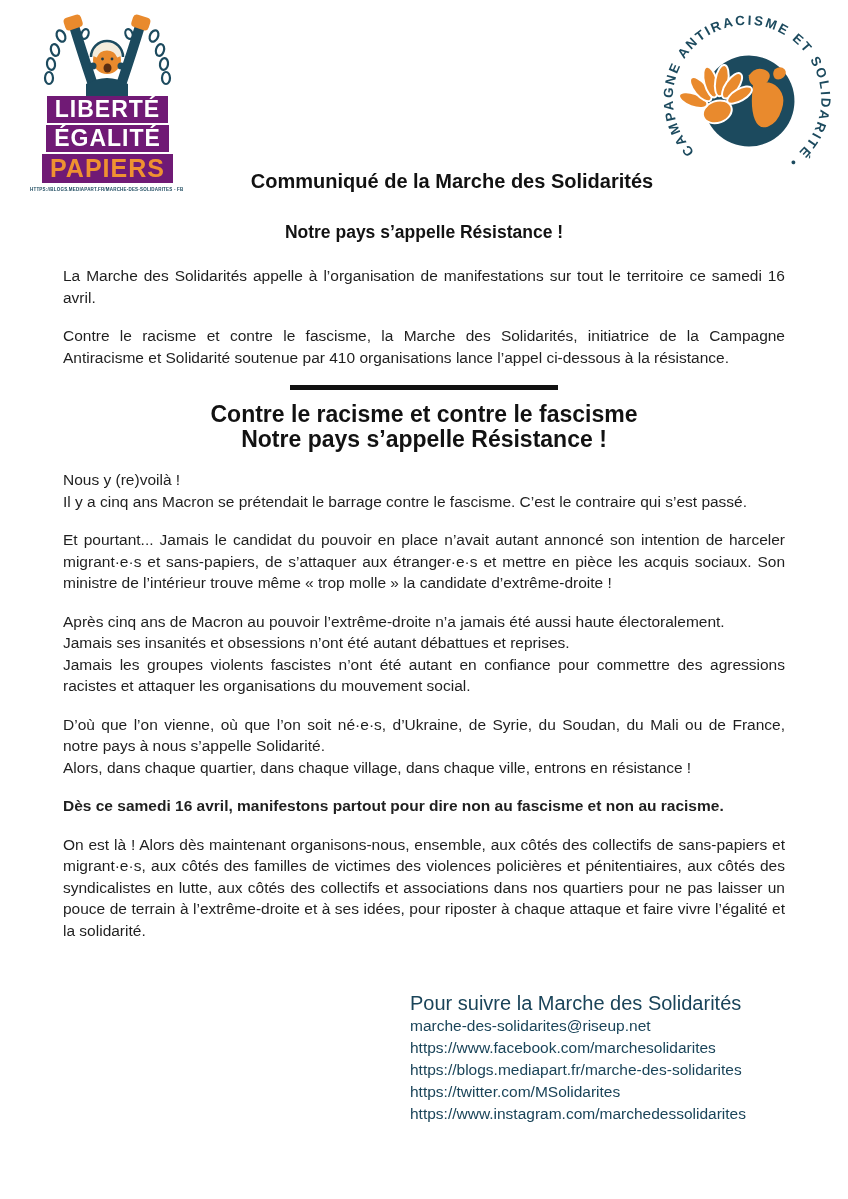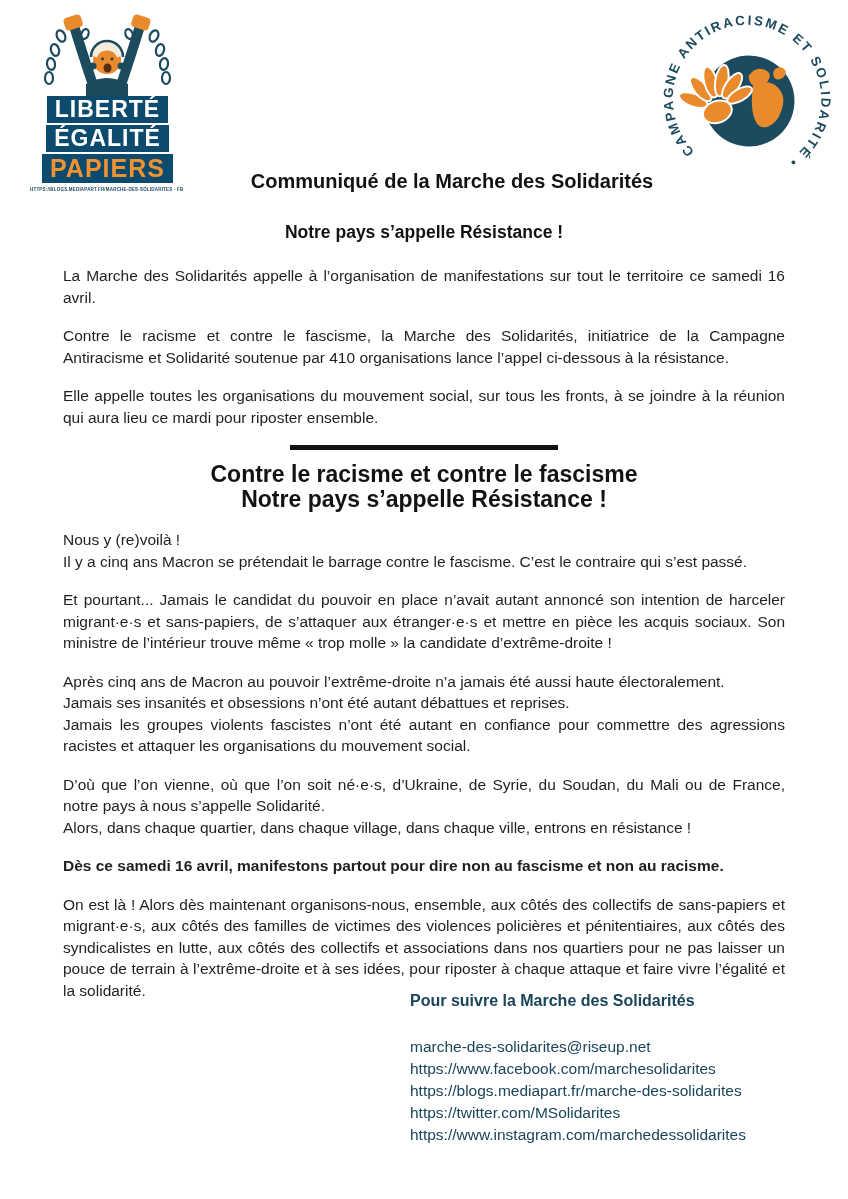--- a/index.html
+++ b/index.html
@@ -10,21 +10,21 @@
     overflow:hidden;
     font-family:"Liberation Sans","DejaVu Sans",sans-serif;
     color:#1f1f1f;
   }
 
   
   .logo-left{position:absolute;left:30px;top:8px;width:155px;}
   .logo-left svg{display:block;margin:0 auto;}
   .logo-bars{display:flex;flex-direction:column;align-items:center;gap:2px;margin-top:-2px;}
   .logo-bar{
-    background:#0c4a6e;color:#ffffff;
+    background:#701a75;color:#ffffff;
     font-weight:bold;font-size:23px;line-height:25px;
     letter-spacing:1px;padding:1px 8px;white-space:nowrap;
   }
   .logo-bar.papiers{color:#ef9231;font-size:25px;line-height:27px;}
   .logo-caption{
     margin-top:4px;width:155px;text-align:center;
     font-size:4.5px;letter-spacing:.2px;color:#1c4a5e;font-weight:bold;
     white-space:nowrap;overflow:hidden;
   }
   .logo-right{position:absolute;left:658px;top:10px;width:178px;height:178px;}
@@ -48,21 +48,21 @@
   }
   .para.bold{font-weight:bold;text-align:left;}
   .divider{width:268px;height:5px;background:#111111;margin:16px auto 12px auto;}
   .section-heading{
     text-align:center;font-size:23px;font-weight:bold;line-height:25px;
     color:#121212;white-space:pre-line;margin:0 0 4px 0;
   }
 
   
   .follow{position:absolute;left:410px;top:992px;color:#1a4459;}
-  .follow-heading{font-size:16px;font-weight:bold;margin-bottom:26px;}
+  .follow-heading{font-size:20px;font-weight:normal;}
   .follow-links{display:flex;flex-direction:column;gap:1px;}
   .follow-link{
     font-size:15.5px;font-weight:normal;line-height:21px;
     color:#1a4459;text-decoration:none;cursor:pointer;
   }
 </style>
 </head>
 <body>
 
 <div class="page">
@@ -140,21 +140,20 @@
       </text>
     </svg>
   </div>
 
   <div class="doc-title">Communiqué de la Marche des Solidarités</div>
   <div class="doc-subtitle">Notre pays s’appelle Résistance !</div>
 
   <div class="content">
     <p class="para">La Marche des Solidarités appelle à l’organisation de manifestations sur tout le territoire ce samedi 16 avril.</p>
     <p class="para">Contre le racisme et contre le fascisme, la Marche des Solidarités, initiatrice de la Campagne Antiracisme et Solidarité soutenue par 410 organisations lance l’appel ci-dessous à la résistance.</p>
-    <p class="para">Elle appelle toutes les organisations du mouvement social, sur tous les fronts, à se joindre à la réunion qui aura lieu ce mardi pour riposter ensemble.</p>
 
     <div class="divider"></div>
 
     <div class="section-heading">Contre le racisme et contre le fascisme
 Notre pays s’appelle Résistance !</div>
 
     <p class="para">Nous y (re)voilà !
 Il y a cinq ans Macron se prétendait le barrage contre le fascisme. C’est le contraire qui s’est passé.</p>
     <p class="para">Et pourtant... Jamais le candidat du pouvoir en place n’avait autant annoncé son intention de harceler migrant·e·s et sans-papiers, de s’attaquer aux étranger·e·s et mettre en pièce les acquis sociaux. Son ministre de l’intérieur trouve même « trop molle » la candidate d’extrême-droite !</p>
     <p class="para">Après cinq ans de Macron au pouvoir l’extrême-droite n’a jamais été aussi haute électoralement.

